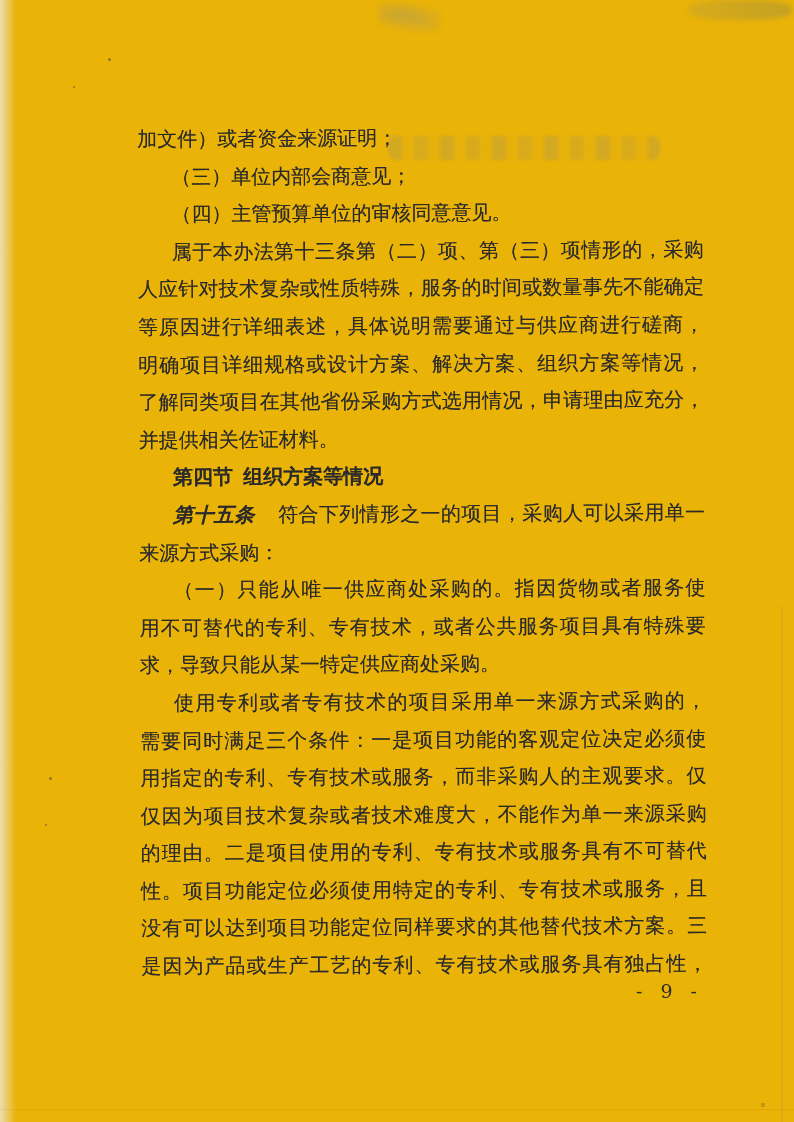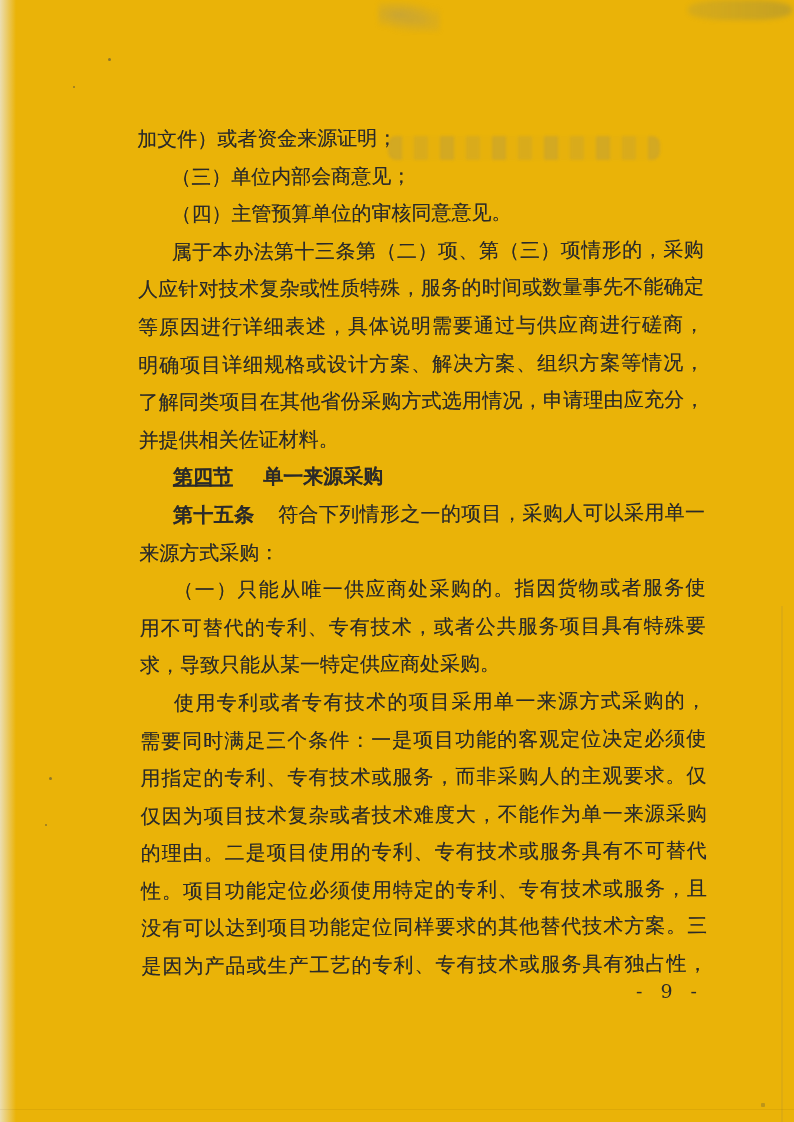--- a/index.html
+++ b/index.html
@@ -46,23 +46,23 @@
   .textblock{
     position:absolute;left:137px;top:121px;width:566px;
     font-size:20px;line-height:37.6px;
     transform:rotate(-0.3deg);transform-origin:0 0;
     text-shadow:0 0 .4px rgba(40,40,40,.55);
   }
   .line{display:block;min-height:37.6px;}
   .ind{text-indent:34px;}
   .fill{text-align:justify;text-align-last:justify;}
   .lead{font-weight:700;}
-  .heading .lead{margin-right:24px;text-decoration:underline;}
+  .heading .lead{margin-right:4px;}
   .heading span{font-weight:700;}
-  .article .lead{margin-right:17px;}
+  .article .lead{margin-right:17px;font-style:italic;}
 
   .pageno{
     position:absolute;left:137px;top:980px;width:566px;
     text-align:right;padding-right:2px;
     font-size:19px;letter-spacing:6px;color:#2b2b2b;
   }
 </style>
 </head>
 <body>
 
@@ -88,21 +88,21 @@
     <span class="line ind">（四）主管预算单位的审核同意意见。</span>
     <span class="line ind fill">属于本办法第十三条第（二）项、第（三）项情形的，采购</span>
     <span class="line fill">人应针对技术复杂或性质特殊，服务的时间或数量事先不能确定</span>
     <span class="line fill">等原因进行详细表述，具体说明需要通过与供应商进行磋商，</span>
     <span class="line fill">明确项目详细规格或设计方案、解决方案、组织方案等情况，</span>
     <span class="line fill">了解同类项目在其他省份采购方式选用情况，申请理由应充分，</span>
     <span class="line">并提供相关佐证材料。</span>
 
     <div class="line ind heading">
       <span class="lead">第四节</span>
-      <span>单一来源采购</span>
+      <span>组织方案等情况</span>
     </div>
 
     <div class="line ind fill article">
       <span class="lead">第十五条</span>
       <span>符合下列情形之一的项目，采购人可以采用单一</span>
     </div>
 
     <span class="line">来源方式采购：</span>
     <span class="line ind fill">（一）只能从唯一供应商处采购的。指因货物或者服务使</span>
     <span class="line fill">用不可替代的专利、专有技术，或者公共服务项目具有特殊要</span>

